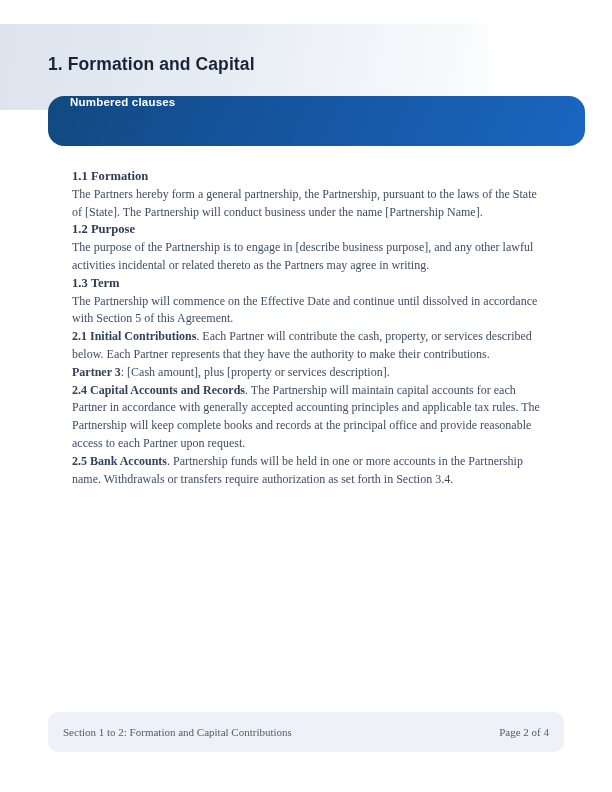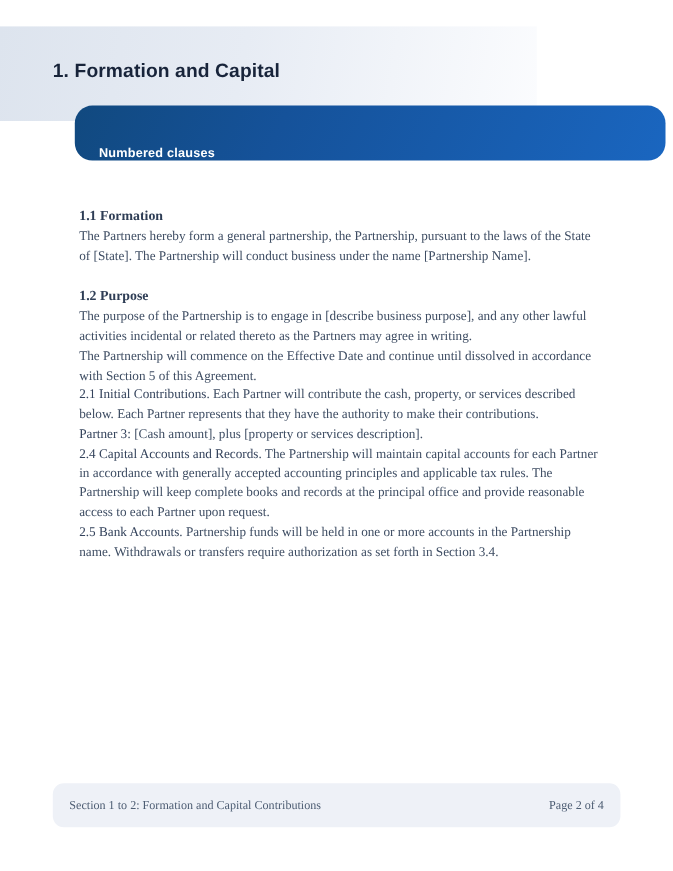--- a/index.html
+++ b/index.html
@@ -24,24 +24,23 @@
     color: #18243a;
     letter-spacing: 0.1px;
   }
 
   
   .banner {
     position: absolute; left: 48px; top: 96px;
     width: 537px; height: 50px;
     border-radius: 16px;
     background: linear-gradient(115deg, #11497f 0%, #15529a 35%, #1a66c0 100%);
-    display: flex; align-items: flex-end;
+    display: flex; align-items: flex-start;
     box-sizing: border-box;
     padding-left: 22px;
-    margin-left: 20px;
   }
   .banner-label {
     color: #ffffff;
     font-size: 11.5px;
     font-weight: bold;
     letter-spacing: 0.2px;
   }
 
   
   .doc-body {
@@ -49,30 +48,29 @@
     width: 477px;
     font-family: "Liberation Serif", serif;
     font-size: 12px;
     line-height: 17.8px;
     color: #3e4d63;
   }
   .doc-body .h3 {
     font-weight: bold;
     font-size: 12.6px;
     color: #2e3d55;
-    margin-top: 20px;
   }
   .doc-body .h2 {
     font-weight: bold;
     font-size: 13.8px;
     color: #2e3d55;
   }
   .doc-body .p { margin: 0; }
   .doc-body .b {
-    font-weight: normal;
+    font-weight: bold;
     color: #33425b;
   }
 
   
   .footer {
     position: absolute; left: 48px; top: 712px;
     width: 516px; height: 40px;
     background: #eef1f7;
     border-radius: 10px;
     box-sizing: border-box;
@@ -92,20 +90,21 @@
 
 <div class="banner">
   <span class="banner-label">Numbered clauses</span>
 </div>
 
 <div class="doc-body">
   <div class="h3">1.1 Formation</div>
   <div class="p">The Partners hereby form a general partnership, the Partnership, pursuant to the laws of the State of [State]. The Partnership will conduct business under the name [Partnership Name].</div>
   <div class="h3">1.2 Purpose</div>
   <div class="p">The purpose of the Partnership is to engage in [describe business purpose], and any other lawful activities incidental or related thereto as the Partners may agree in writing.</div>
+  <div class="h3">1.3 Term</div>
   <div class="p">The Partnership will commence on the Effective Date and continue until dissolved in accordance with Section 5 of this Agreement.</div>
   <div class="p"><span class="b">2.1 Initial Contributions</span><span>. Each Partner will contribute the cash, property, or services described below. Each Partner represents that they have the authority to make their contributions.</span></div>
   <div class="p"><span class="b">Partner 3</span><span>: [Cash amount], plus [property or services description].</span></div>
   <div class="p"><span class="b">2.4 Capital Accounts and Records</span><span>. The Partnership will maintain capital accounts for each Partner in accordance with generally accepted accounting principles and applicable tax rules. The Partnership will keep complete books and records at the principal office and provide reasonable access to each Partner upon request.</span></div>
   <div class="p"><span class="b">2.5 Bank Accounts</span><span>. Partnership funds will be held in one or more accounts in the Partnership name. Withdrawals or transfers require authorization as set forth in Section 3.4.</span></div>
 </div>
 
 <div class="footer">
   <span>Section 1 to 2: Formation and Capital Contributions</span>
   <span>Page 2 of 4</span>

